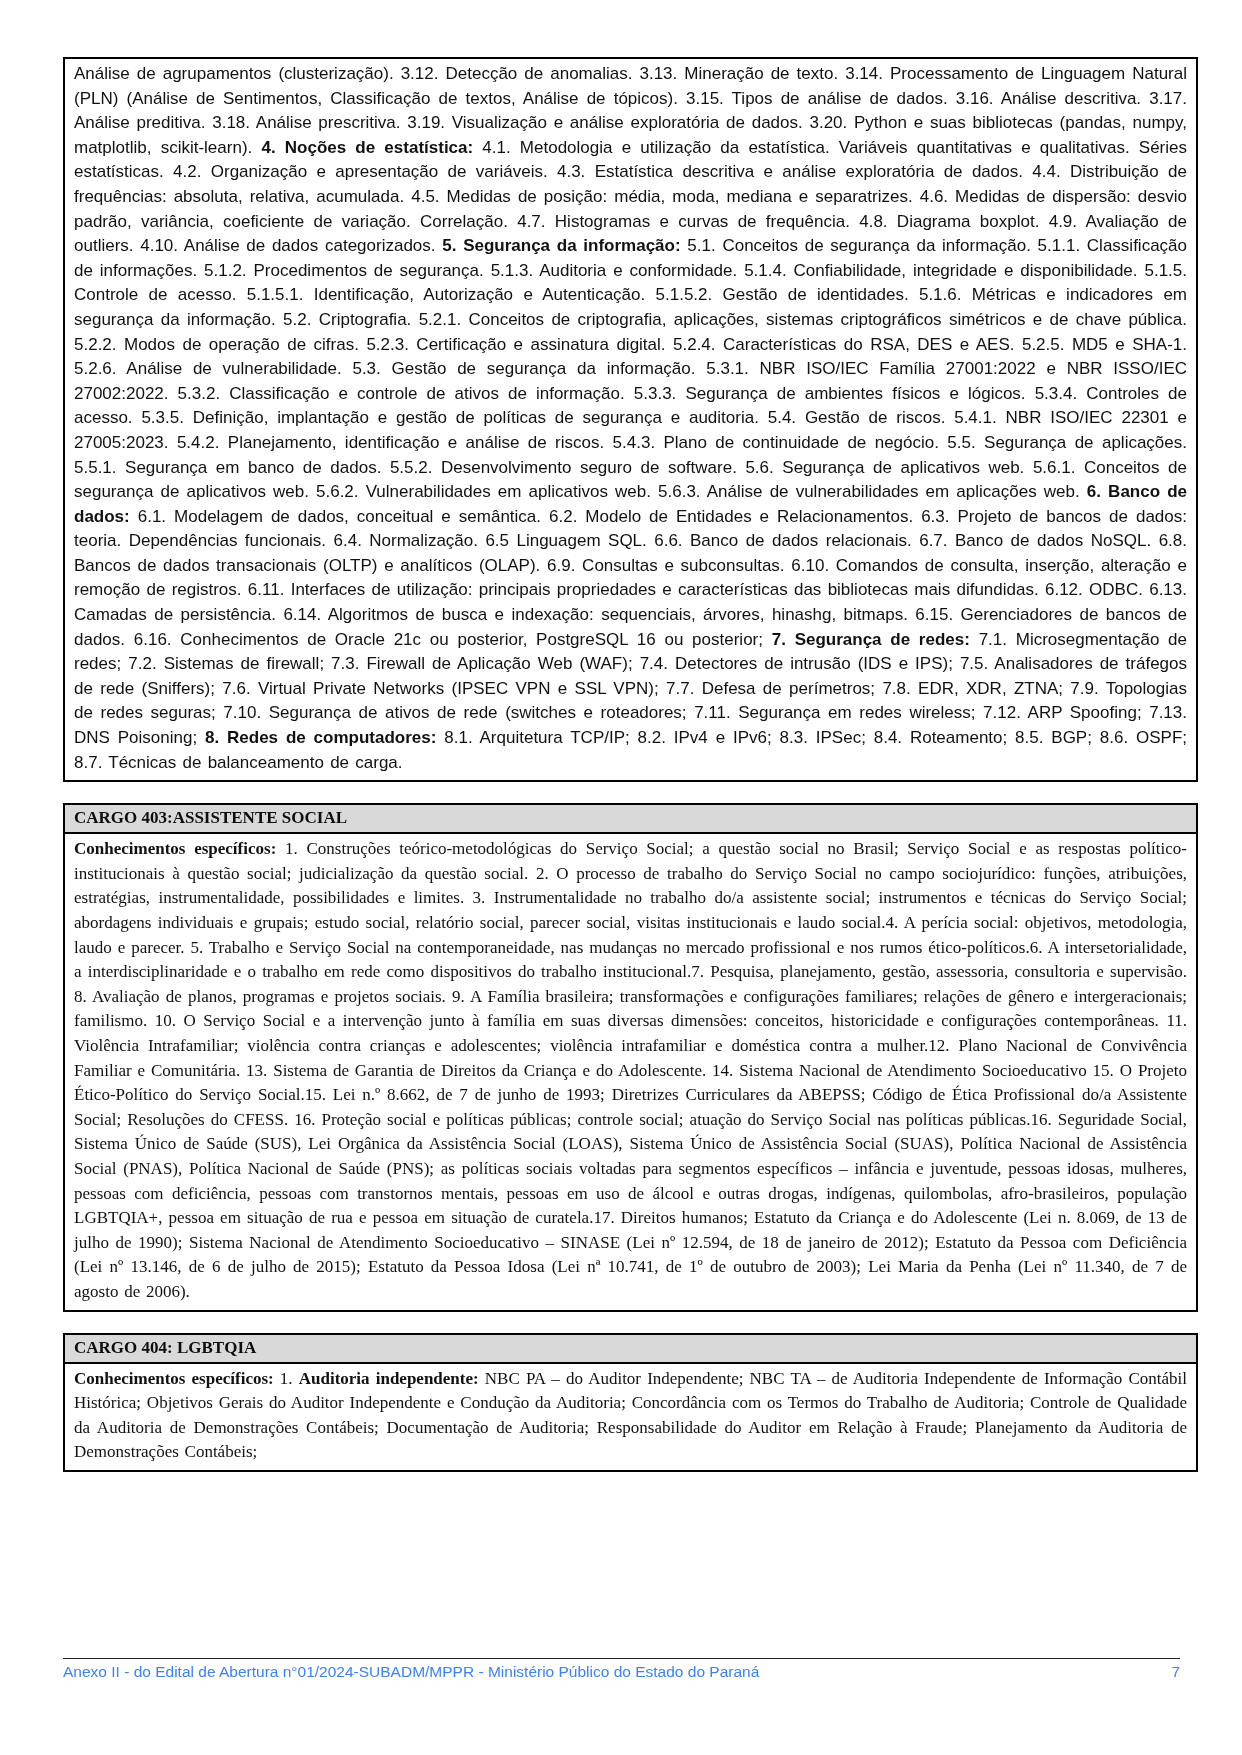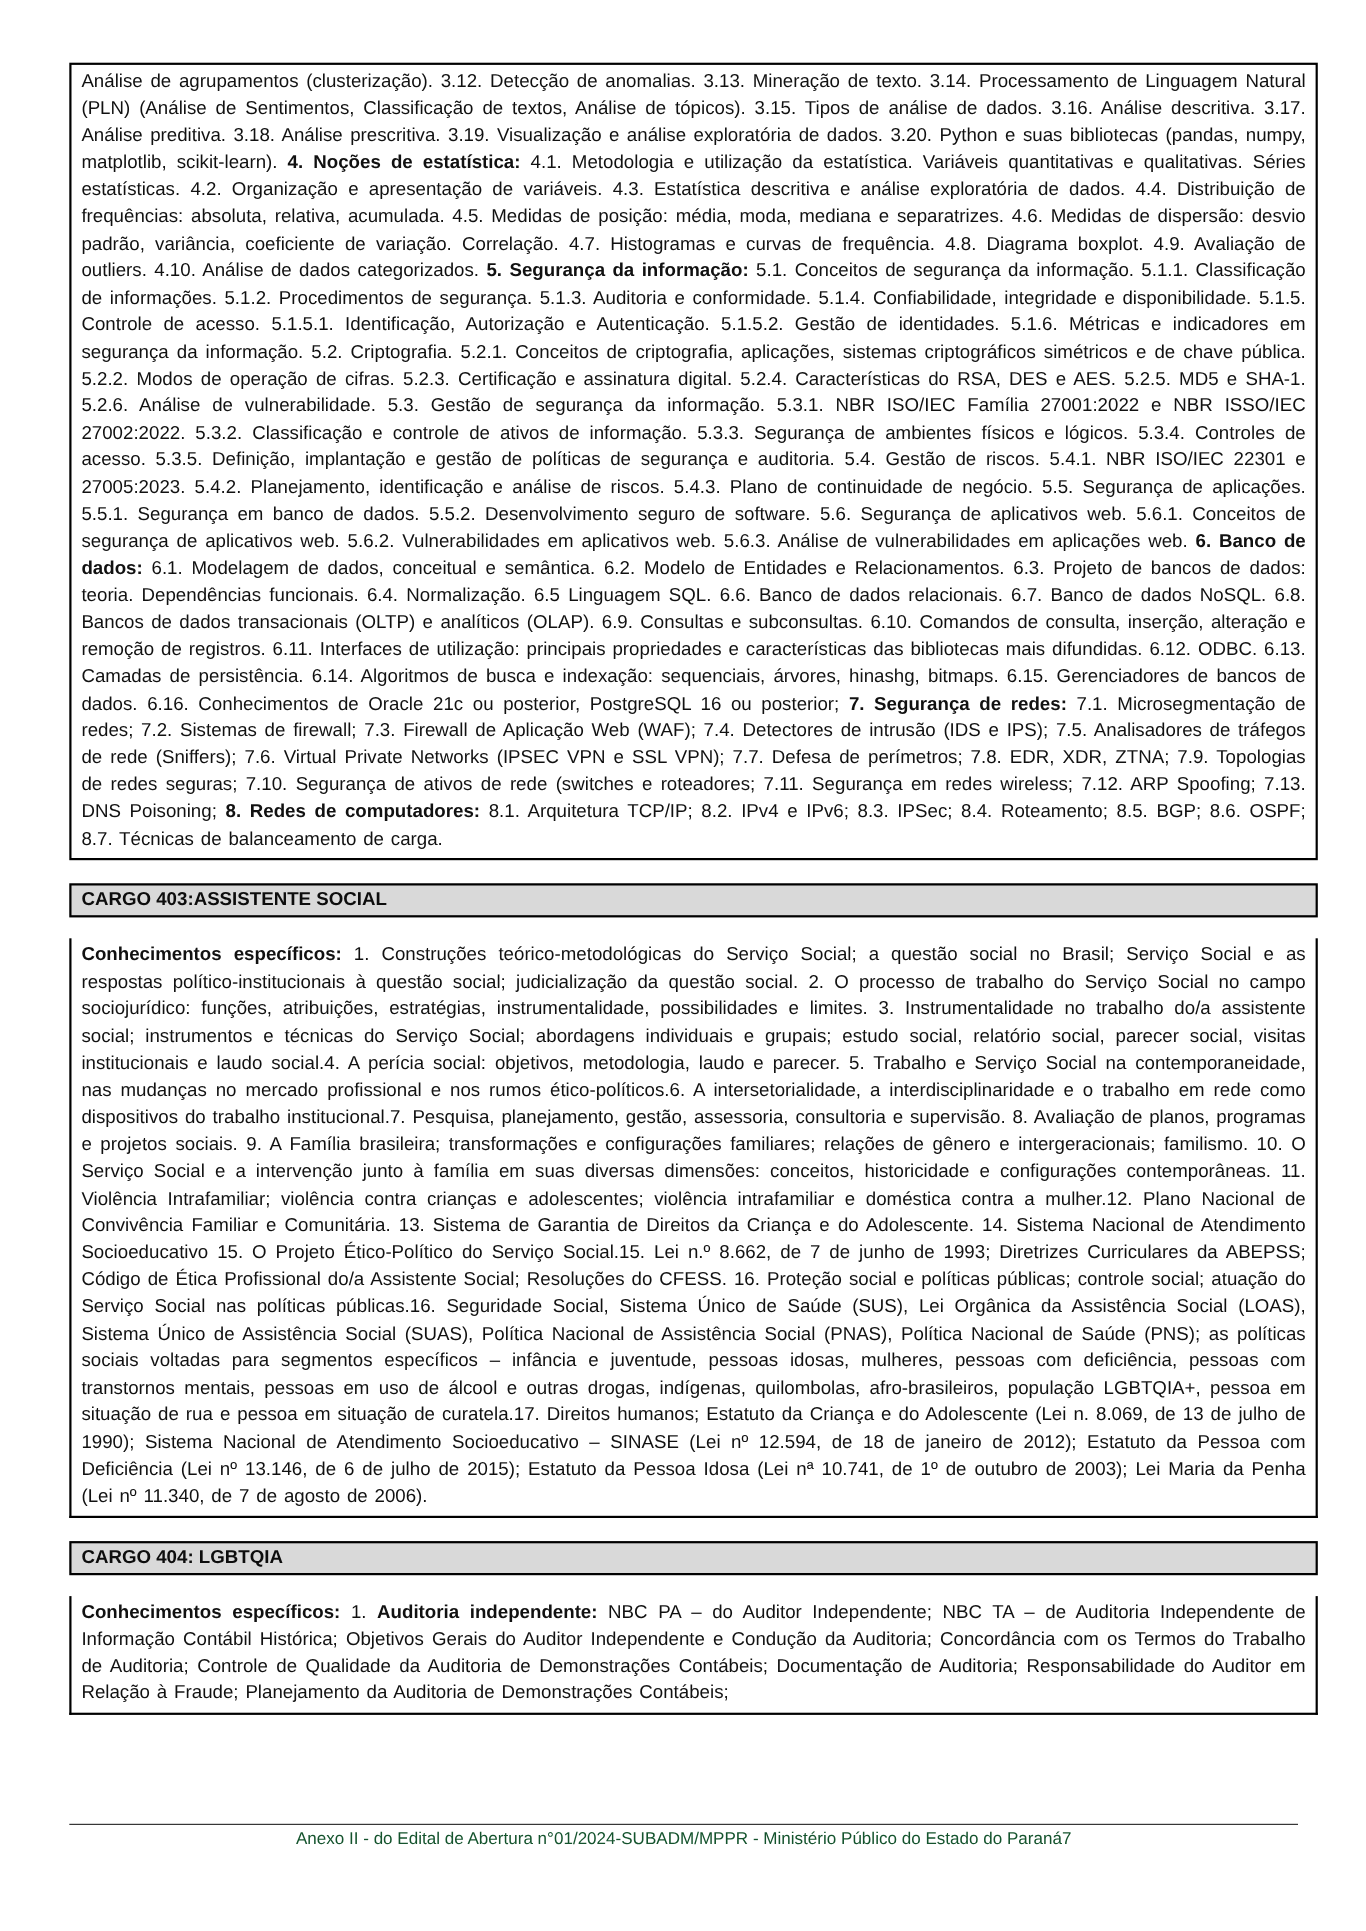--- a/index.html
+++ b/index.html
@@ -25,46 +25,45 @@
   .box-body {
     padding: 3px 9px 5px 9px;
   }
   .syllabus {
     font-size: 17px;
     line-height: 24.6px;
     text-align: justify;
     word-spacing: 1.5px;
     color: #111111;
   }
-  .cargo-section { margin-top: 21px; }
+  .cargo-section { margin-top: 21px; font-family: Liberation Serif, serif; }
   .cargo-header {
     border: 2px solid #000000;
     background: #d9d9d9;
     font-weight: bold;
     font-size: 17px;
     line-height: 24px;
     padding: 1px 9px 2px 9px;
     color: #0d0d0d;
   }
   .cargo-body {
     border-top: none;
-    margin-top: 19px;
   }
   .seg-bold { font-weight: bold; }
   .footer {
     position: absolute;
     top: 1658px;
     left: 63px;
     width: 1117px;
     border-top: 1.5px solid #222222;
     padding-top: 4px;
     display: flex;
-    justify-content: center;
+    justify-content: space-between;
     font-size: 15.5px;
-    color: #14532d;
+    color: #3b82f6;
   }
   .footer .page-num { text-align: right; }
 </style>
 </head>
 <body>
 
 <div class="page">
 
   <section class="box box-body">
     <p class="syllabus"><span>Análise de agrupamentos (clusterização). 3.12. Detecção de anomalias. 3.13. Mineração de texto. 3.14. Processamento de Linguagem Natural (PLN) (Análise de Sentimentos, Classificação de textos, Análise de tópicos). 3.15. Tipos de análise de dados. 3.16. Análise descritiva. 3.17. Análise preditiva. 3.18. Análise prescritiva. 3.19. Visualização e análise exploratória de dados. 3.20. Python e suas bibliotecas (pandas, numpy, matplotlib, scikit-learn). </span><span class="seg-bold">4. Noções de estatística:</span><span> 4.1. Metodologia e utilização da estatística. Variáveis quantitativas e qualitativas. Séries estatísticas. 4.2. Organização e apresentação de variáveis. 4.3. Estatística descritiva e análise exploratória de dados. 4.4. Distribuição de frequências: absoluta, relativa, acumulada. 4.5. Medidas de posição: média, moda, mediana e separatrizes. 4.6. Medidas de dispersão: desvio padrão, variância, coeficiente de variação. Correlação. 4.7. Histogramas e curvas de frequência. 4.8. Diagrama boxplot. 4.9. Avaliação de outliers. 4.10. Análise de dados categorizados. </span><span class="seg-bold">5. Segurança da informação:</span><span> 5.1. Conceitos de segurança da informação. 5.1.1. Classificação de informações. 5.1.2. Procedimentos de segurança. 5.1.3. Auditoria e conformidade. 5.1.4. Confiabilidade, integridade e disponibilidade. 5.1.5. Controle de acesso. 5.1.5.1. Identificação, Autorização e Autenticação. 5.1.5.2. Gestão de identidades. 5.1.6. Métricas e indicadores em segurança da informação. 5.2. Criptografia. 5.2.1. Conceitos de criptografia, aplicações, sistemas criptográficos simétricos e de chave pública. 5.2.2. Modos de operação de cifras. 5.2.3. Certificação e assinatura digital. 5.2.4. Características do RSA, DES e AES. 5.2.5. MD5 e SHA-1. 5.2.6. Análise de vulnerabilidade. 5.3. Gestão de segurança da informação. 5.3.1. NBR ISO/IEC Família 27001:2022 e NBR ISSO/IEC 27002:2022. 5.3.2. Classificação e controle de ativos de informação. 5.3.3. Segurança de ambientes físicos e lógicos. 5.3.4. Controles de acesso. 5.3.5. Definição, implantação e gestão de políticas de segurança e auditoria. 5.4. Gestão de riscos. 5.4.1. NBR ISO/IEC 22301 e 27005:2023. 5.4.2. Planejamento, identificação e análise de riscos. 5.4.3. Plano de continuidade de negócio. 5.5. Segurança de aplicações. 5.5.1. Segurança em banco de dados. 5.5.2. Desenvolvimento seguro de software. 5.6. Segurança de aplicativos web. 5.6.1. Conceitos de segurança de aplicativos web. 5.6.2. Vulnerabilidades em aplicativos web. 5.6.3. Análise de vulnerabilidades em aplicações web. </span><span class="seg-bold">6. Banco de dados:</span><span> 6.1. Modelagem de dados, conceitual e semântica. 6.2. Modelo de Entidades e Relacionamentos. 6.3. Projeto de bancos de dados: teoria. Dependências funcionais. 6.4. Normalização. 6.5 Linguagem SQL. 6.6. Banco de dados relacionais. 6.7. Banco de dados NoSQL. 6.8. Bancos de dados transacionais (OLTP) e analíticos (OLAP). 6.9. Consultas e subconsultas. 6.10. Comandos de consulta, inserção, alteração e remoção de registros. 6.11. Interfaces de utilização: principais propriedades e características das bibliotecas mais difundidas. 6.12. ODBC. 6.13. Camadas de persistência. 6.14. Algoritmos de busca e indexação: sequenciais, árvores, hinashg, bitmaps. 6.15. Gerenciadores de bancos de dados. 6.16. Conhecimentos de Oracle 21c ou posterior, PostgreSQL 16 ou posterior; </span><span class="seg-bold">7. Segurança de redes:</span><span> 7.1. Microsegmentação de redes; 7.2. Sistemas de firewall; 7.3. Firewall de Aplicação Web (WAF); 7.4. Detectores de intrusão (IDS e IPS); 7.5. Analisadores de tráfegos de rede (Sniffers); 7.6. Virtual Private Networks (IPSEC VPN e SSL VPN); 7.7. Defesa de perímetros; 7.8. EDR, XDR, ZTNA; 7.9. Topologias de redes seguras; 7.10. Segurança de ativos de rede (switches e roteadores; 7.11. Segurança em redes wireless; 7.12. ARP Spoofing; 7.13. DNS Poisoning; </span><span class="seg-bold">8. Redes de computadores:</span><span> 8.1. Arquitetura TCP/IP; 8.2. IPv4 e IPv6; 8.3. IPSec; 8.4. Roteamento; 8.5. BGP; 8.6. OSPF; 8.7. Técnicas de balanceamento de carga.</span></p>

